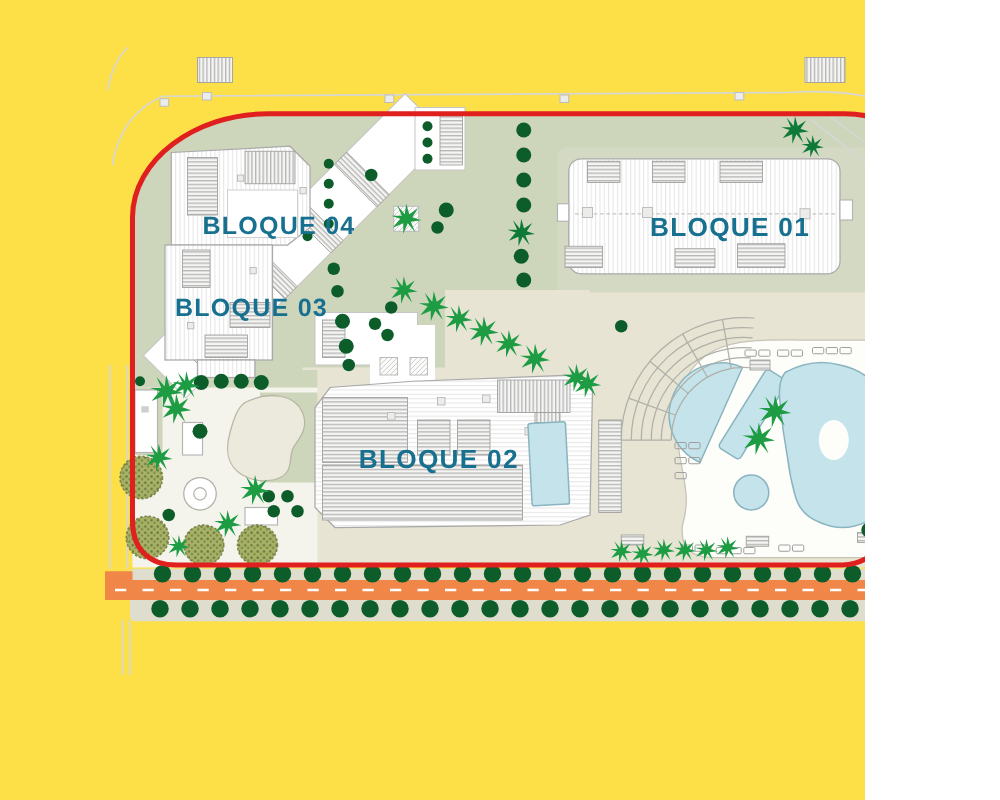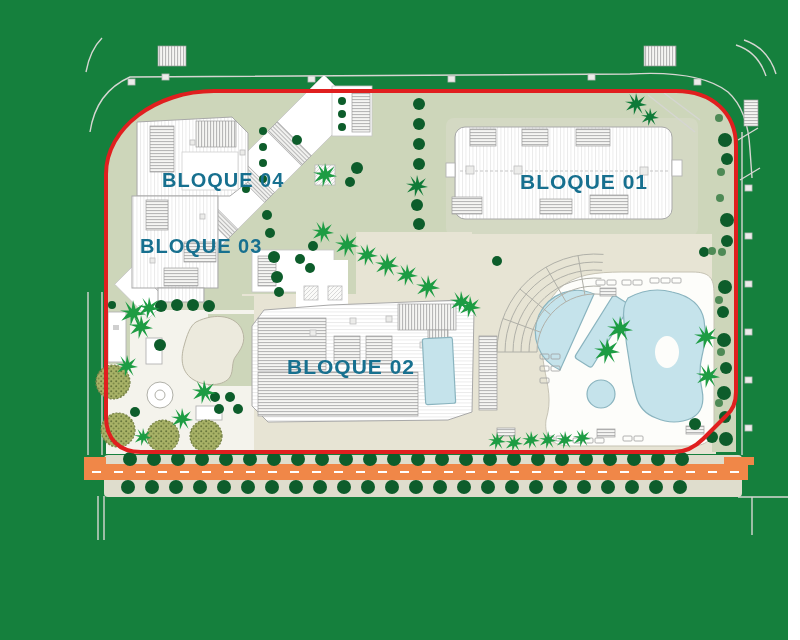--- a/index.html
+++ b/index.html
@@ -1,16 +1,16 @@
 <!DOCTYPE html>
 <html style="--boundary_red: #e01f1f; --label_blue: #17708f; --ground_green: #cdd6ba; --pad_green: #d4d9c3; --path_beige: #e7e4d4; --sidewalk_beige: #dfddcd; --pool_blue: #c5e3eb; --pool_edge: #8ab4bf; --road_orange: #f08748; --tree_dark: #0d5d2b; --palm_green: #1d9c43; --olive_green: #a8b267; --building_line: #a9a9a9;"><head>
 <meta charset="utf-8">
 <style>
   html,body{margin:0;padding:0;background:#ffffff;}
-  .stage{position:relative;width:788px;height:640px;background:#15803d;overflow:hidden;
+  .stage{position:relative;width:692px;height:640px;background:#fde047;overflow:hidden;
          font-family:"Liberation Sans", sans-serif;}
   svg{display:block}
   .ground{fill:var(--ground_green,#cdd6ba);}
   .pad{fill:var(--pad_green,#d4d9c3);}
   .beige{fill:var(--path_beige,#e7e4d4);}
   .sidewalk{fill:var(--sidewalk_beige,#dfddcd);}
   .gardenw{fill:#f4f3ec;}
   .deck{fill:#fdfdfa;stroke:#c6c3b4;stroke-width:1;}
   .pool{fill:var(--pool_blue,#c5e3eb);stroke:var(--pool_edge,#8ab4bf);stroke-width:1.2;}
   .island{fill:#fdfdfa;stroke:none;}

